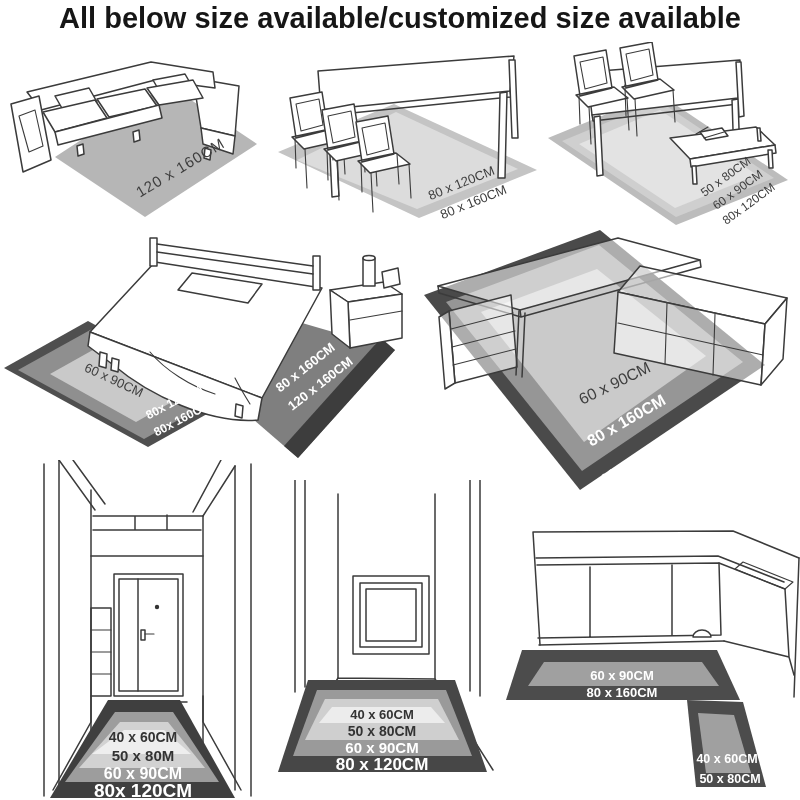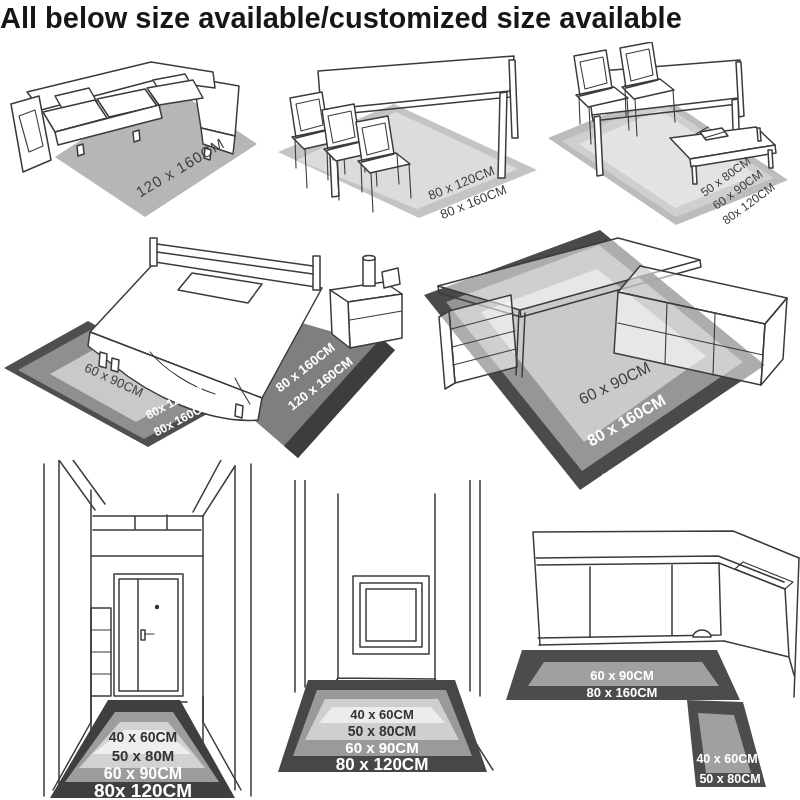--- a/index.html
+++ b/index.html
@@ -1,18 +1,18 @@
 <!DOCTYPE html>
 <html><head>
 <meta charset="utf-8">
 <style>
   html,body{margin:0;padding:0;background:#ffffff;}
   .canvas{position:relative;width:800px;height:800px;background:#ffffff;overflow:hidden;
           font-family:"Liberation Sans","DejaVu Sans",sans-serif;}
-  .title{position:absolute;left:0;top:2px;width:800px;text-align:left;
+  .title{position:absolute;left:0;top:2px;width:800px;text-align:center;
          font-size:29px;font-weight:700;color:#161616;letter-spacing:0px;}
   .scene{position:absolute;}
   svg text{font-family:"Liberation Sans","DejaVu Sans",sans-serif;}
   .art path,.art rect,.art ellipse{fill:#ffffff;stroke:#3b3b3b;stroke-width:1.5;
         stroke-linejoin:round;stroke-linecap:round;}
   .art .nf{fill:none;}
   .art .thin{stroke-width:1.1;}
   .rug{stroke:none;}
   .lblD{fill:#3e3e3e;font-weight:400;}
   .lblW{fill:#ffffff;font-weight:700;}

